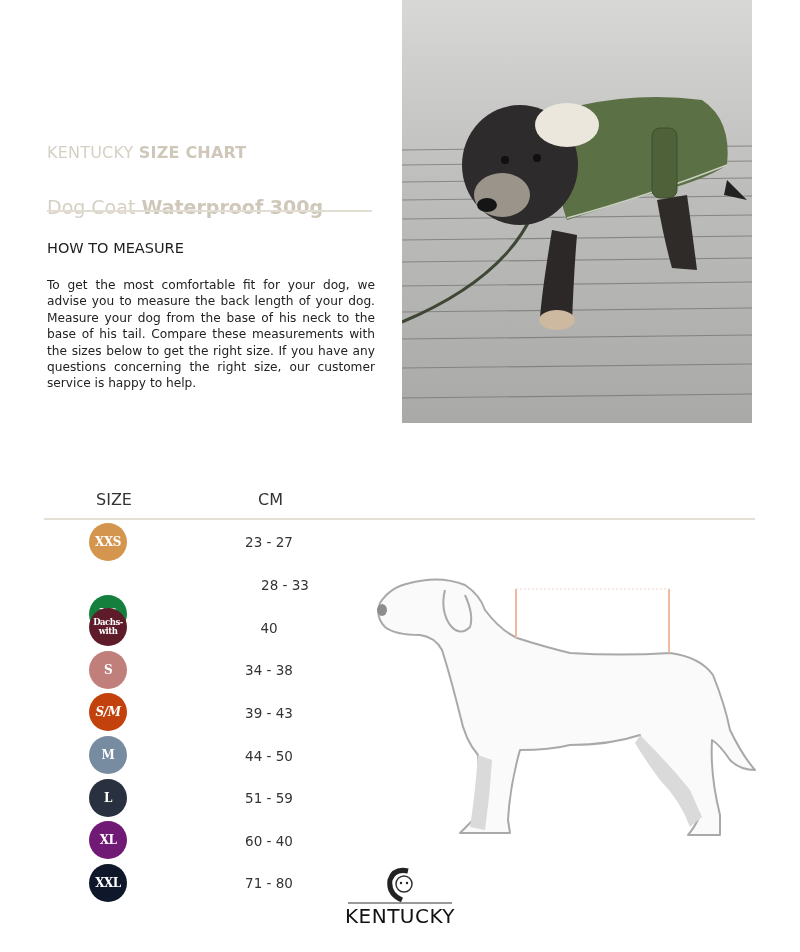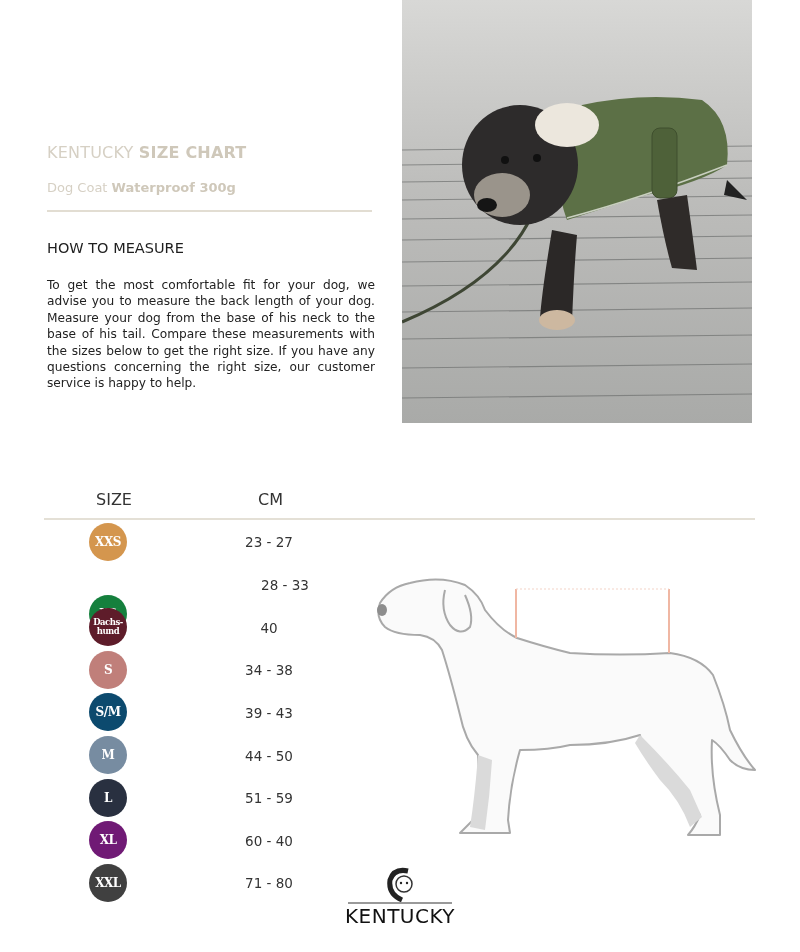--- a/index.html
+++ b/index.html
@@ -1,20 +1,20 @@
 <!DOCTYPE html>
 <html><head>
 <meta charset="utf-8">
 <style>
   html, body { margin: 0; padding: 0; background: #ffffff; }
   body { width: 800px; height: 952px; position: relative; overflow: hidden; font-family: "DejaVu Sans", sans-serif; color: #2a2a2a; }
   .abs { position: absolute; }
   .title { left: 47px; top: 143px; font-size: 16px; color: #d6d0c4; letter-spacing: 0.2px; white-space: nowrap; text-align: center; }
   .title b { font-weight: bold; color: #cfc8ba; }
-  .subtitle { left: 47px; top: 180px; font-size: 13px; color: #d6d0c4; white-space: nowrap; }
+  .subtitle { left: 47px; top: 196px; font-size: 19px; color: #d6d0c4; white-space: nowrap; }
   .subtitle b { font-weight: bold; color: #cfc8ba; }
   .rule-top { left: 47px; top: 210px; width: 325px; height: 2px; background: #e2ddd2; }
   .how { left: 47px; top: 240px; font-size: 14.5px; color: #1e1e1e; white-space: nowrap; }
   .para { left: 47px; top: 277px; width: 328px; font-size: 12.2px; line-height: 16.4px; text-align: justify; color: #222; }
   .photo { left: 402px; top: 0; width: 350px; height: 423px; overflow: hidden; background: #c9c9c7; }
   .col-h { top: 490px; font-size: 16px; color: #333; }
   .divider { left: 44px; top: 518px; width: 711px; height: 2px; background: #e4e0d6; }
   .badge { width: 38px; height: 38px; border-radius: 50%; display: flex; align-items: center; justify-content: center; color: #fff; font-family: "DejaVu Serif", serif; font-weight: bold; font-size: 12px; line-height: 10px; text-align: center; letter-spacing: -0.5px; }
   .badge.small { font-size: 8.5px; line-height: 9px; }
   .cm { width: 100px; text-align: center; font-size: 13.5px; color: #333; }
@@ -82,39 +82,39 @@
 <div class="abs col-h" style="left:258px;">CM</div>
 <div class="abs divider"></div>
 
 <div class="abs badge" style="left:89px;top:523px;background:#d4964e;">XXS</div>
 <div class="abs cm" style="left:219px;top:534px;">23 - 27</div>
 
 <div class="abs badge" style="left:89px;top:595px;background:#15803d;">XS</div>
 <div class="abs cm" style="left:235px;top:577px;">28 - 33</div>
 
 <div class="abs badge small" style="left:89px;top:608px;background:#5e1c2a;white-space:pre-line;">Dachs-
-hund</div>
+with</div>
 <div class="abs cm" style="left:219px;top:620px;">40</div>
 
 <div class="abs badge" style="left:89px;top:651px;background:#c07f7a;">S</div>
 <div class="abs cm" style="left:219px;top:662px;">34 - 38</div>
 
-<div class="abs badge" style="left:89px;top:693px;background:#0c4a6e;">S/M</div>
+<div class="abs badge" style="left:89px;top:693px;background:#c2410c;font-style:italic;">S/M</div>
 <div class="abs cm" style="left:219px;top:705px;">39 - 43</div>
 
 <div class="abs badge" style="left:89px;top:736px;background:#778ca1;">M</div>
 <div class="abs cm" style="left:219px;top:748px;">44 - 50</div>
 
 <div class="abs badge" style="left:89px;top:779px;background:#293040;">L</div>
 <div class="abs cm" style="left:219px;top:790px;">51 - 59</div>
 
 <div class="abs badge" style="left:89px;top:821px;background:#701a75;">XL</div>
 <div class="abs cm" style="left:219px;top:833px;">60 - 40</div>
 
-<div class="abs badge" style="left:89px;top:864px;background:#404040;">XXL</div>
+<div class="abs badge" style="left:89px;top:864px;background:#0f172a;">XXL</div>
 <div class="abs cm" style="left:219px;top:875px;">71 - 80</div>
 
 <div class="abs" style="left:370px;top:565px;width:400px;height:285px;">
   <svg width="400" height="285" viewBox="0 0 400 285">
     <g fill="#fafafa" stroke="#a9a9a9" stroke-width="2" stroke-linejoin="round">
       <path d="M10 38 Q 20 22 40 18 Q 70 10 95 20 Q 110 30 115 45 Q 130 65 147 73 Q 175 82 200 88 Q 250 91 300 88 Q 330 92 343 110 Q 355 140 360 165 Q 372 190 385 205 Q 370 205 360 195 Q 350 180 342 175 Q 340 210 350 250 L 350 270 L 318 270 Q 325 262 330 250 Q 315 225 300 210 Q 270 180 270 170 Q 240 180 200 180 Q 180 185 150 185 Q 140 220 138 255 L 140 268 L 90 268 Q 100 258 108 250 Q 110 220 108 190 Q 95 175 90 150 Q 80 110 72 85 Q 65 72 50 70 Q 25 70 15 62 Q 5 52 10 38 Z"></path>
       <path d="M75 25 Q 70 45 80 60 Q 90 72 100 62 Q 104 50 95 30" fill="#fafafa"></path>
     </g>
     <path d="M108 190 Q 105 230 100 262 L 115 265 Q 120 230 122 195 Z" fill="#dadada"></path>
     <path d="M270 170 Q 300 200 320 225 L 332 252 L 320 262 Q 310 235 290 215 Q 275 195 265 178 Z" fill="#dadada"></path>

